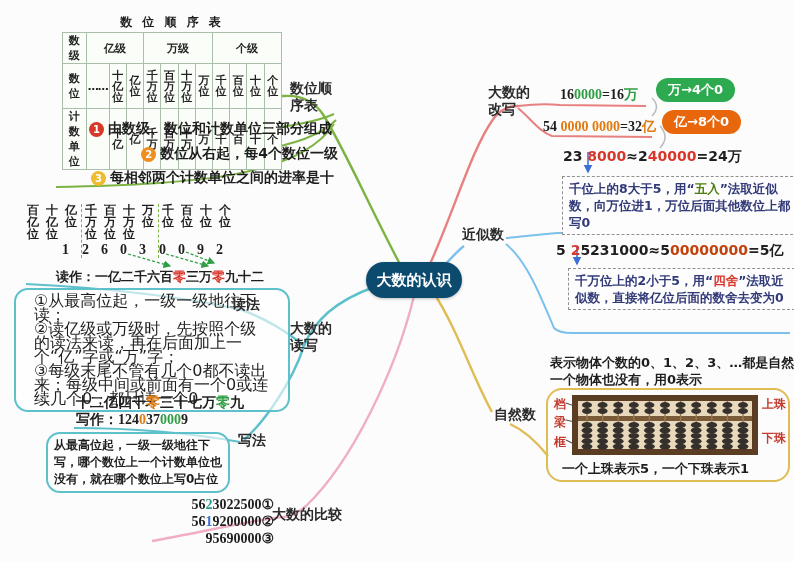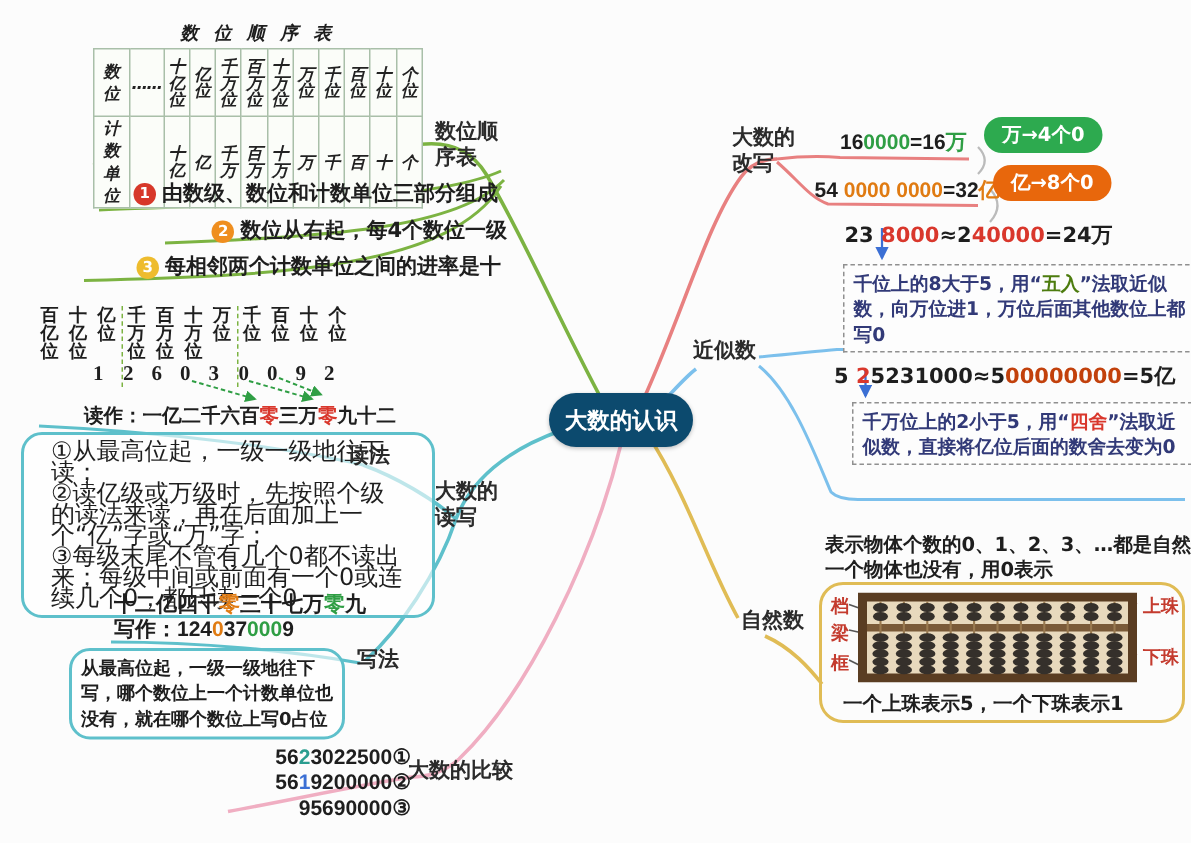--- a/index.html
+++ b/index.html
@@ -6,30 +6,30 @@
   body{
     width:794px;height:562px;position:relative;overflow:hidden;
     background:#fcfcfc;
     font-family:"DejaVu Sans","Liberation Sans",sans-serif;
     color:#1e1e1e;
   }
   .abs{position:absolute;}
   svg.layer{position:absolute;left:0;top:0;z-index:0;}
   .z{z-index:2;}
   .lbl{font-size:14px;font-weight:600;color:#2b2b2b;line-height:17px;}
-  .num{font-family:Liberation Sans, sans-serif;font-weight:bold;}
+  .num{font-family:Liberation Serif, serif;font-weight:bold;}
   
   .center-node{
     left:366px;top:262px;width:96px;height:36px;border-radius:18px;
     background:#0c4a6e;color:#fff;font-size:15px;font-weight:bold;
     display:flex;align-items:center;justify-content:center;
     box-shadow:0 1px 3px rgba(0,0,0,.25);
   }
   
-  .pv-wrap{left:62px;top:14px;width:220px;font-style:italic;}
+  .pv-wrap{left:62px;top:14px;width:220px;}
   .pv-title{text-align:center;font-size:12px;font-weight:bold;letter-spacing:3px;margin-bottom:1px;}
   table.pv{border-collapse:collapse;background:#fbfdf9;}
   table.pv td{border:1px solid #a9bfa9;font-size:11px;font-weight:bold;text-align:center;padding:0 1px;color:#222;}
   td.pv-head{height:15px;}
   td.pv-rowhead{width:26px;font-size:10px;}
   td.pv-cell{width:16px;line-height:11px;word-break:break-all;vertical-align:middle;height:44px;}
   td.pv-unit{height:30px;}
   td.dots{font-size:8px;white-space:nowrap;letter-spacing:-1px;}
   
   .point{font-size:14px;font-weight:bold;white-space:nowrap;display:flex;align-items:center;gap:4px;}
@@ -136,20 +136,26 @@
     <line x1="758" y1="436" x2="742" y2="441" marker-end="url(#mred)"></line>
   </g>
 </svg>
 
 <div class="abs z center-node">大数的认识</div>
 
 <div class="abs z pv-wrap">
   <div class="pv-title">数 位 顺 序 表</div>
   <table class="pv">
     <tbody>
+        <tr>
+      <td class="pv-head pv-rowhead">数级</td>
+      <td class="pv-head" colspan="3">亿级</td>
+      <td class="pv-head" colspan="4">万级</td>
+      <td class="pv-head" colspan="4">个级</td>
+    </tr>
     <tr>
       <td class="pv-rowhead">数位</td>
     <td class="pv-cell dots">……</td>
           <td class="pv-cell">十亿位</td>
           <td class="pv-cell">亿位</td>
           <td class="pv-cell">千万位</td>
           <td class="pv-cell">百万位</td>
           <td class="pv-cell">十万位</td>
           <td class="pv-cell">万位</td>
           <td class="pv-cell">千位</td>

